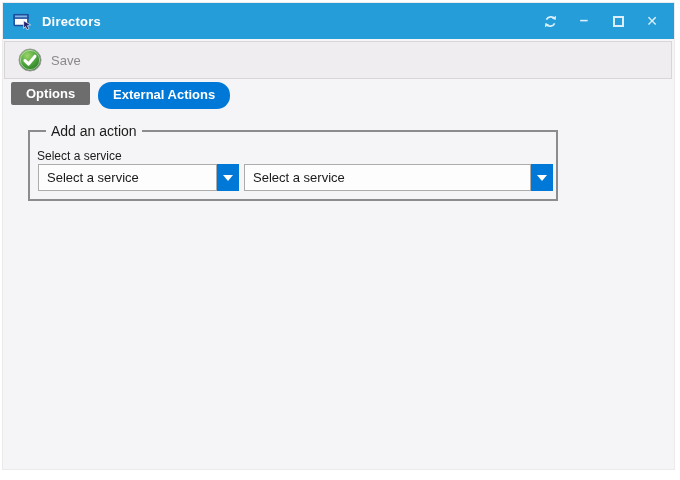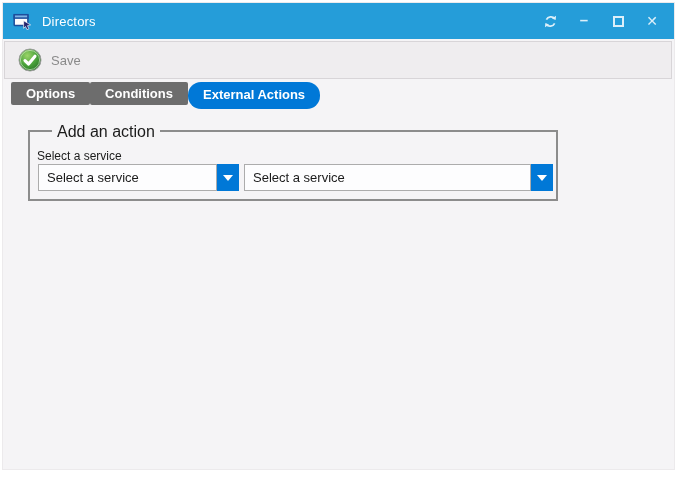--- a/index.html
+++ b/index.html
@@ -10,57 +10,57 @@
     position:absolute; left:2px; top:2px; width:673px; height:468px;
     background:#F5F4F6; border:1px solid #ECEAEC;
   }
 
   
   .titlebar {
     height:36px; background:#259DD9; display:flex; align-items:center;
     padding:0 0 0 10px; color:#ffffff;
   }
   .titlebar .app-icon { width:20px; height:18px; display:flex; align-items:center; }
-  .titlebar .title { margin-left:9px; font-size:13px; font-weight:normal; letter-spacing:.2px; }
+  .titlebar .title { margin-left:9px; font-size:13px; font-weight:bold; letter-spacing:.2px; }
   .win-controls { margin-left:auto; display:flex; align-items:center; gap:10px; padding-right:10px; }
   .win-btn {
     width:24px; height:24px; display:flex; align-items:center; justify-content:center;
     color:#DCEFF9; font-size:13px; cursor:pointer; user-select:none;
   }
   .win-btn.minimize { font-weight:bold; font-size:15px; padding-bottom:4px; }
   .maxbox { width:11px; height:11px; border:2px solid #DCEFF9; display:inline-block; }
   .win-btn.close { font-size:14px; font-weight:bold; }
 
   
   .toolbar {
     margin:2px 2px 0 1px; height:38px; background:#EFEDEF;
     border:1px solid #D8D5D8; display:flex; align-items:center; padding-left:13px;
   }
   .save-button { display:flex; align-items:center; gap:9px; cursor:pointer; }
   .save-label { font-size:13px; color:#8A8A8A; }
 
   
-  .tabs { display:flex; align-items:flex-start; margin:3px 0 0 8px; height:27px; }
+  .tabs { display:flex; align-items:flex-start; gap:8px; margin:3px 0 0 8px; height:27px; }
   .tab {
     background:#6D6D6D; color:#ffffff; font-size:13px; font-weight:600;
     padding:0 15px; height:23px; line-height:23px; border-radius:2px;
     cursor:pointer; white-space:nowrap;
   }
   .tab.active { background:#0078D7; height:27px; line-height:25px;border-radius:13px; }
 
   
   .content { position:relative; height:calc(100% - 106px); }
 
   .gbox {
     position:absolute; left:25px; top:21px; width:530px; height:71px;
     border:2px solid #8C8C8C;
   }
   .gbox-legend {
-    position:absolute; top:-9px; left:22px; background:#F5F4F6;
-    padding:0 5px; font-size:16px; color:#1B1B1B;
+    position:absolute; top:-9px; left:16px; background:#F5F4F6;
+    padding:0 5px; font-size:14px; color:#1B1B1B;
   }
   .field-label { position:absolute; top:17px; font-size:12px; color:#1B1B1B; }
   .combo { position:absolute; top:32px; height:27px; display:flex; cursor:pointer; }
   .combo-field {
     flex:1; background:#FDFDFE; border:1px solid #ACACAC;
     display:flex; align-items:center; padding:0 8px; font-size:13px; color:#1A1A1A;
     overflow:hidden; white-space:nowrap;
   }
   .combo-btn {
     width:22px; background:#0078D7; display:flex; align-items:center; justify-content:center;
@@ -122,21 +122,20 @@
           <circle cx="12" cy="12" r="9.6" fill="none" stroke="#EAF5E2" stroke-width="1" opacity="0.55"></circle>
           <path d="M7 12.6 L10.6 16 L17 8.2" stroke="#FFFFFF" stroke-width="3.1" fill="none" stroke-linecap="round" stroke-linejoin="round"></path>
         </svg>
       </span>
       <span class="save-label">Save</span>
     </div>
   </div>
 
   <div class="tabs">
     <div class="tab">Options</div>
-    <div class="tab">Conditions</div>
     <div class="tab active">External Actions</div>
   </div>
 
   <div class="content">
     <div class="gbox">
       <span class="gbox-legend">Add an action</span>
 
       <span class="field-label lbl1">Select a service</span>
       <div class="combo cmb1">
         <span class="combo-field">Select a service</span>

